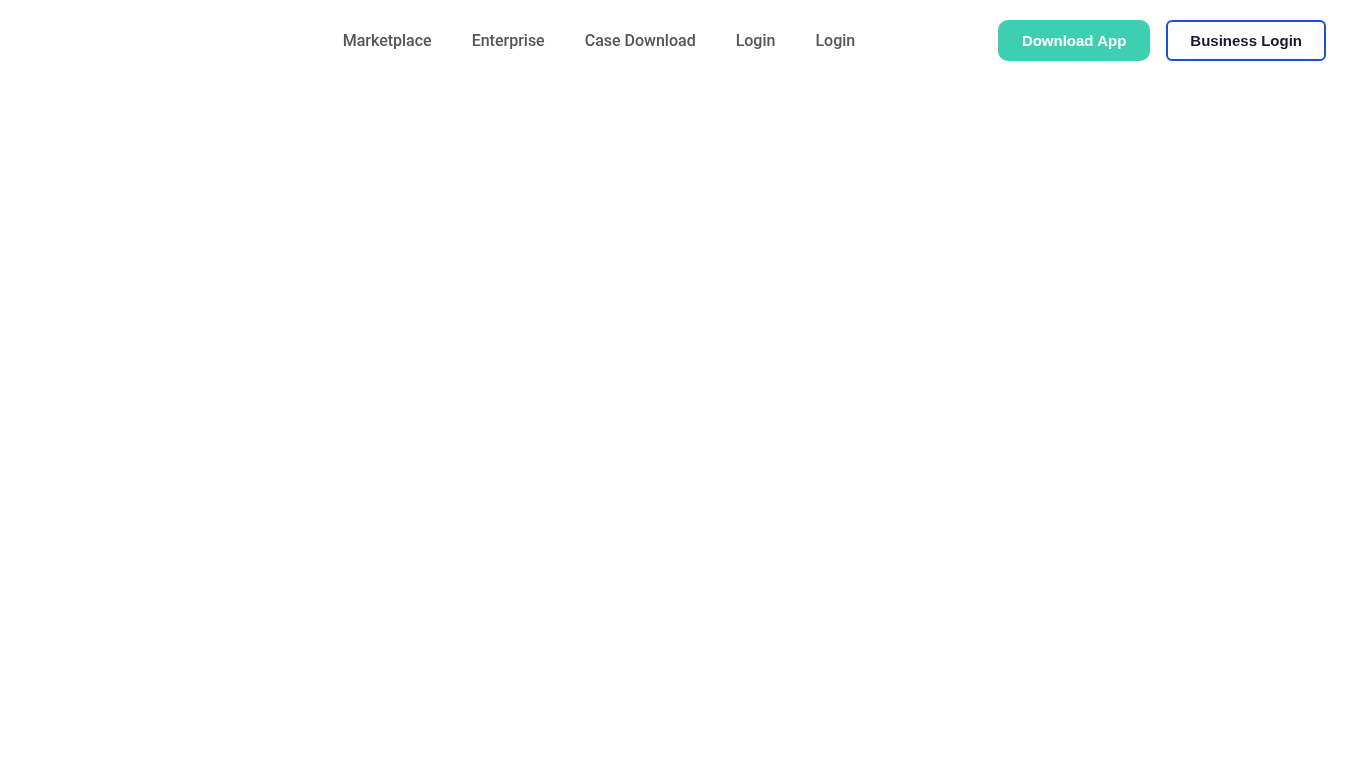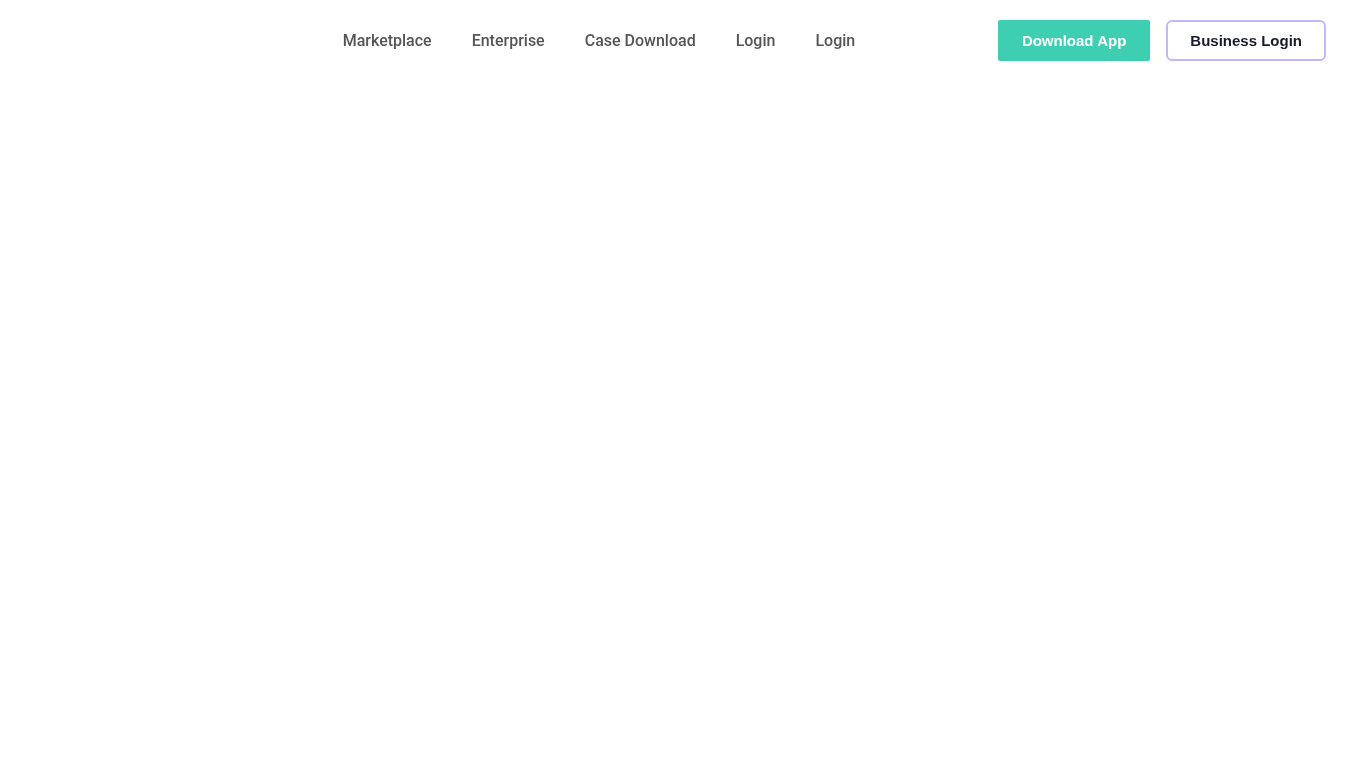--- a/index.html
+++ b/index.html
@@ -50,32 +50,32 @@
     .nav-actions {
       display: flex;
       align-items: center;
       gap: 16px;
     }
 
     .btn-download {
       background: #3ecfb2;
       color: #ffffff;
       border: none;
-      border-radius: 2px;
+      border-radius: 10px;
       padding: 12px 24px;
       font-size: 15px;
       font-weight: 600;
       cursor: pointer;
       white-space: nowrap;
     }
 
     .btn-business-login {
       background: #ffffff;
       color: #1a1a2e;
-      border: 2px solid #c4b5fd;
+      border: 2px solid #1d4ed8;
       border-radius: 6px;
       padding: 10px 22px;
       font-size: 15px;
       font-weight: 600;
       cursor: pointer;
       white-space: nowrap;
     }
 
     main {
       width: 100%;

